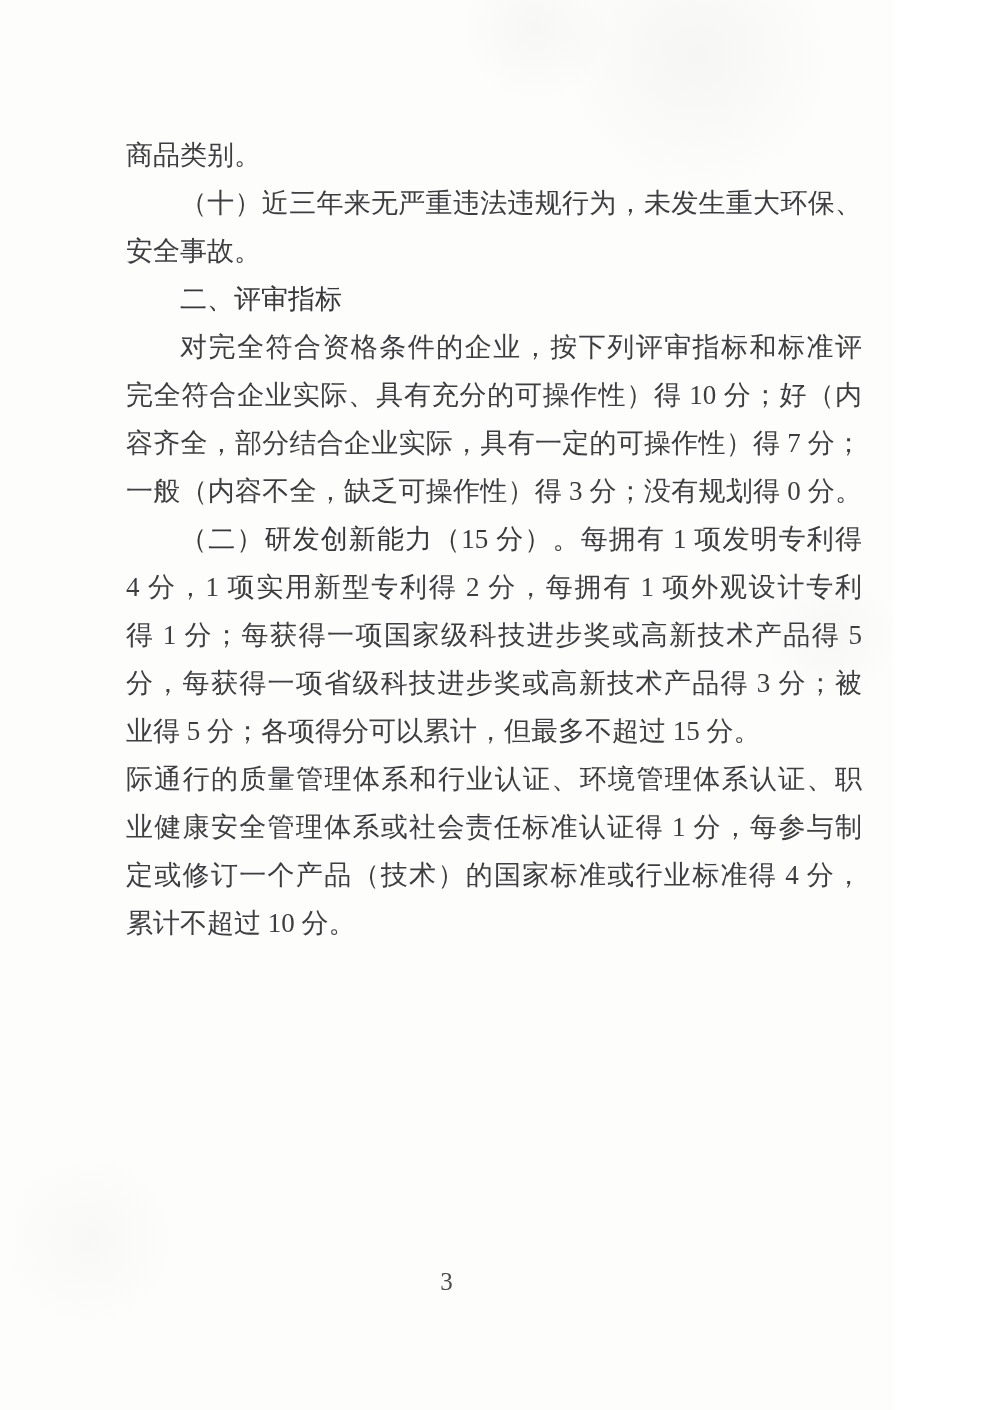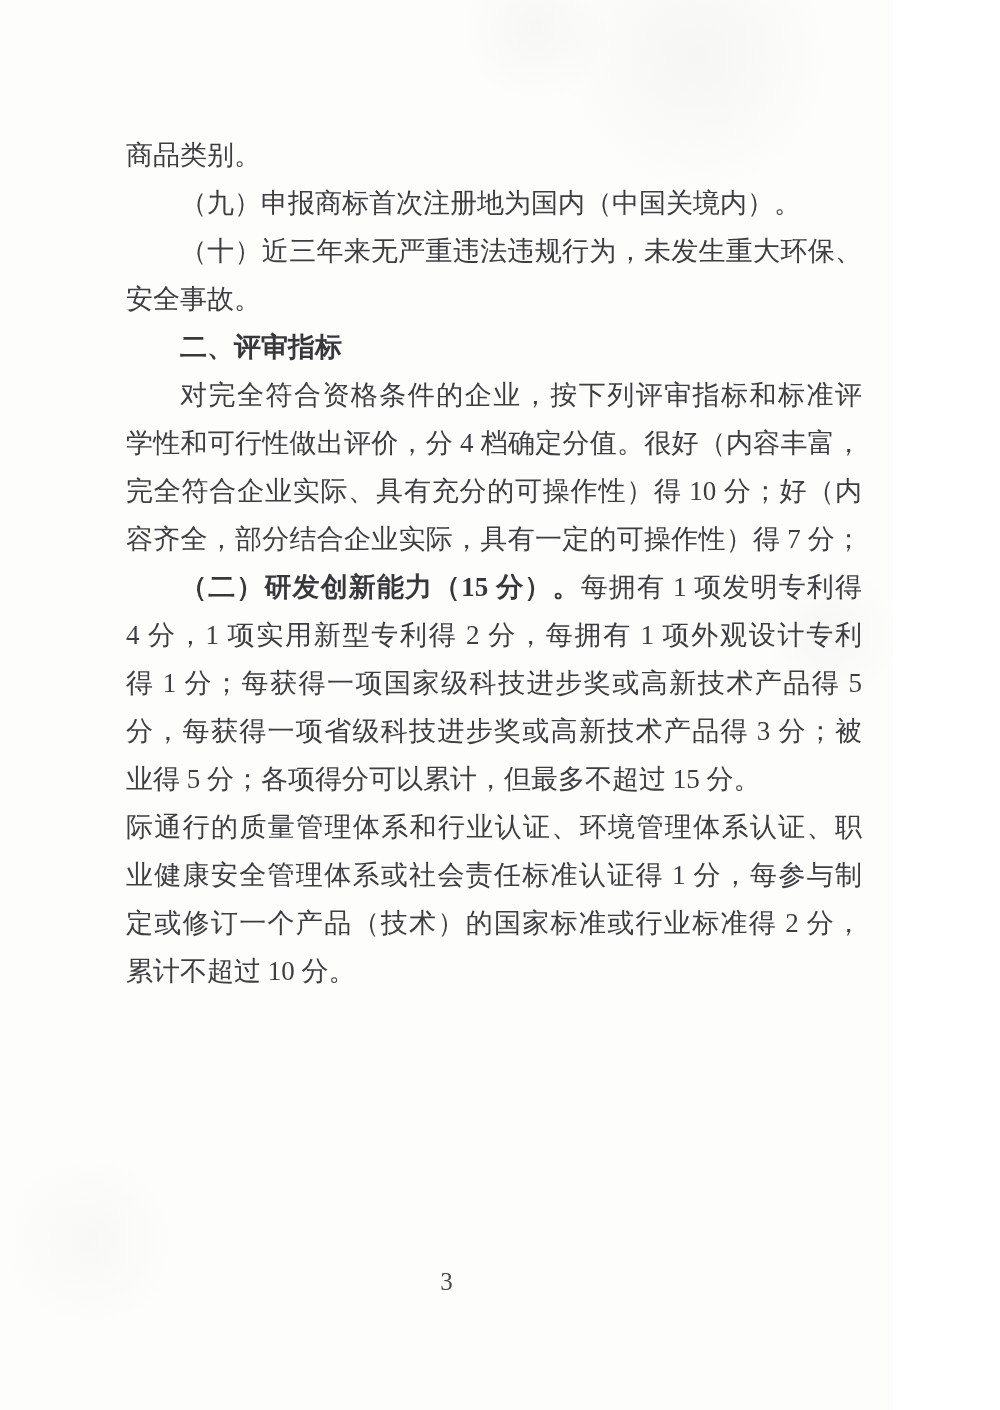--- a/index.html
+++ b/index.html
@@ -29,75 +29,74 @@
     color: #3e3e42;
     text-align: left;
     overflow: hidden;
     white-space: normal;
   }
   .line.fill {
     text-align: justify;
     text-align-last: justify;
   }
   .line.indent { text-indent: 54px; }
-  .seg-bold { font-weight: bold; color: #38383c; }
+  .seg-bold { font-weight: normal; color: #38383c; }
   .page-number {
     position: absolute;
     top: 1262px;
     left: 0;
     width: 100%;
     text-align: center;
     font-size: 25px;
     line-height: 40px;
     color: #4b4b4b;
   }
 </style>
 </head>
 <body>
 
 <div class="page">
   <div class="text-block">
 
     <div class="line"><span class="seg">商品类别。</span></div>
 
-    <div class="line indent"><span class="seg">（九）申报商标首次注册地为国内（中国关境内）。</span></div>
 
     <div class="line indent fill"><span class="seg">（十）近三年来无严重违法违规行为，未发生重大环保、</span></div>
 
     <div class="line"><span class="seg">安全事故。</span></div>
 
     <div class="line indent"><span class="seg-bold">二、评审指标</span></div>
 
     <div class="line indent fill"><span class="seg">对完全符合资格条件的企业，按下列评审指标和标准评</span></div>
 
 
 
-    <div class="line fill"><span class="seg">学性和可行性做出评价，分 4 档确定分值。很好（内容丰富，</span></div>
 
     <div class="line fill"><span class="seg">完全符合企业实际、具有充分的可操作性）得 10 分；好（内</span></div>
 
     <div class="line fill"><span class="seg">容齐全，部分结合企业实际，具有一定的可操作性）得 7 分；</span></div>
 
+    <div class="line fill"><span class="seg">一般（内容不全，缺乏可操作性）得 3 分；没有规划得 0 分。</span></div>
 
     <div class="line indent fill"><span class="seg-bold">（二）研发创新能力（15 分）。</span><span class="seg">每拥有 1 项发明专利得</span></div>
 
     <div class="line fill"><span class="seg">4 分，1 项实用新型专利得 2 分，每拥有 1 项外观设计专利</span></div>
 
     <div class="line fill"><span class="seg">得 1 分；每获得一项国家级科技进步奖或高新技术产品得 5</span></div>
 
     <div class="line fill"><span class="seg">分，每获得一项省级科技进步奖或高新技术产品得 3 分；被</span></div>
 
 
     <div class="line"><span class="seg">业得 5 分；各项得分可以累计，但最多不超过 15 分。</span></div>
 
 
     <div class="line fill"><span class="seg">际通行的质量管理体系和行业认证、环境管理体系认证、职</span></div>
 
     <div class="line fill"><span class="seg">业健康安全管理体系或社会责任标准认证得 1 分，每参与制</span></div>
 
-    <div class="line fill"><span class="seg">定或修订一个产品（技术）的国家标准或行业标准得 2 分，</span></div>
+    <div class="line fill"><span class="seg">定或修订一个产品（技术）的国家标准或行业标准得 4 分，</span></div>
 
     <div class="line"><span class="seg">累计不超过 10 分。</span></div>
 
   </div>
 
   <div class="page-number">3</div>
 </div>
 
 </body></html>

